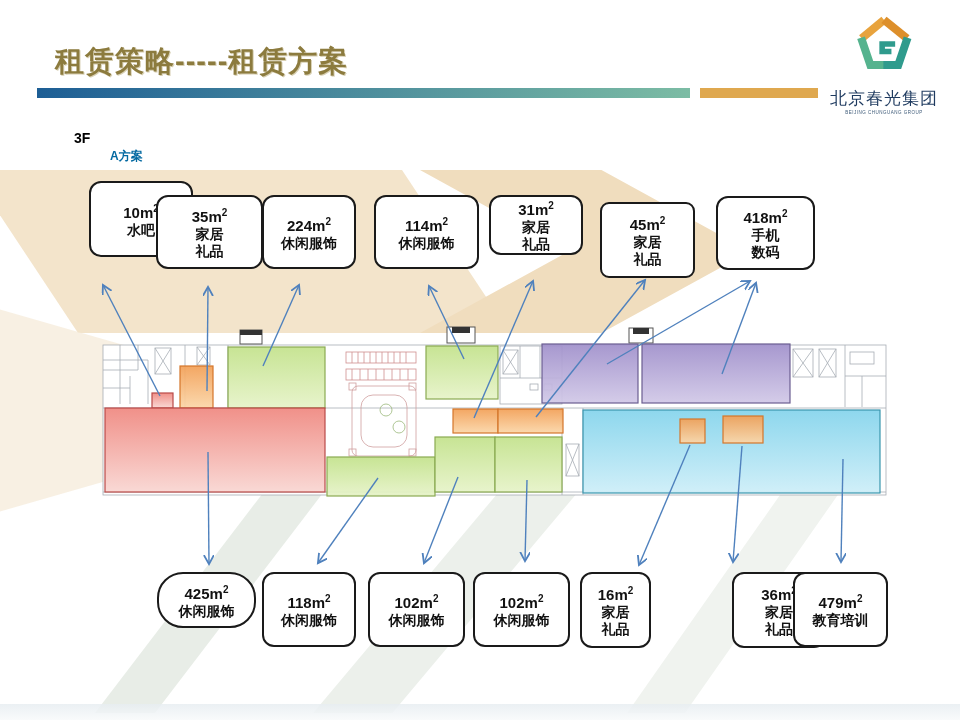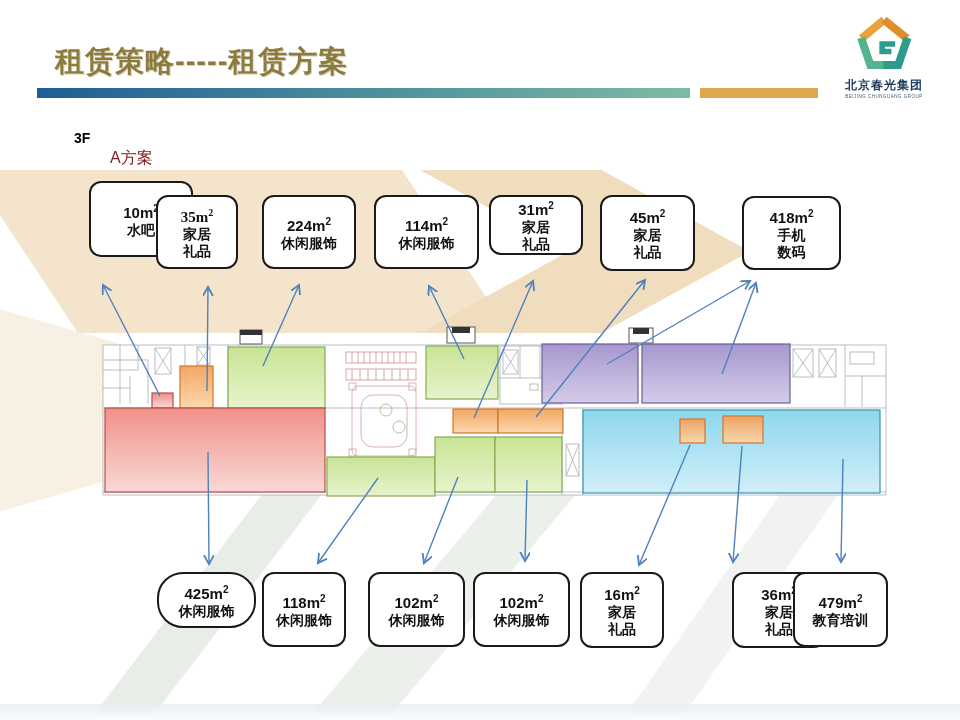--- a/index.html
+++ b/index.html
@@ -25,25 +25,25 @@
             background:linear-gradient(#e7edf1,#f8fafb);opacity:.85;}
 
   
   .title{position:absolute;left:55px;top:42px;z-index:2;font-size:29px;font-weight:bold;
          letter-spacing:1px;color:#8c7b3e;text-shadow:1px 1px 0 #d8d0b4;}
   .bar-main{position:absolute;left:37px;top:88px;width:653px;height:10px;z-index:2;
          background:linear-gradient(90deg,#1d5e95,#7cbca4);}
   .bar-gold{position:absolute;left:700px;top:88px;width:118px;height:10px;z-index:2;background:#dfa84f;}
   .logo{position:absolute;left:826px;top:12px;width:116px;height:96px;z-index:2;text-align:center;}
   .logo svg{display:block;margin:0 auto;}
-  .logo-cn{font-size:12px;font-weight:bold;color:#1e3a5f;letter-spacing:1px;margin-top:1px;}
+  .logo-cn{font-size:17px;font-weight:normal;color:#1e3a5f;letter-spacing:1px;margin-top:11px;}
   .logo-en{font-size:4.5px;color:#3d5a78;letter-spacing:.5px;}
 
   .floor{position:absolute;left:74px;top:130px;z-index:2;font-size:14px;font-weight:bold;color:#000;}
-  .plan-name{position:absolute;left:110px;top:148px;z-index:2;font-size:16px;font-weight:normal;color:#7f1d1d;}
+  .plan-name{position:absolute;left:110px;top:148px;z-index:2;font-size:12px;font-weight:bold;color:#0369a1;}
 
   
   #plan-svg{position:absolute;left:0;top:0;z-index:2;}
 
   
   .label-box{position:absolute;z-index:3;box-sizing:border-box;background:#fff;
              border:2px solid #1a1a1a;border-radius:12px;
              display:flex;flex-direction:column;align-items:center;justify-content:center;
              font-weight:bold;color:#111;text-align:center;}
   .label-box .area{font-size:15px;line-height:18px;}
@@ -195,67 +195,67 @@
         <line x1="742" y1="446" x2="733" y2="562" stroke="#4f81bd" stroke-width="1.4" marker-end="url(#arrowhead)"></line>
         <line x1="843" y1="459" x2="841" y2="562" stroke="#4f81bd" stroke-width="1.4" marker-end="url(#arrowhead)"></line>
       </g>
   </svg>
 
   <div id="top-boxes">
       <div class="label-box" style="left: 48px; top: 181px; width: 104px; height: 76px; margin-left: 41px;">
         <div class="area">10m<sup>2</sup></div>
         <div class="cat">水吧</div>
       </div>
-      <div class="label-box" style="left: 156px; top: 195px; width: 82px; height: 74px; font-family: Liberation Serif, serif;">
+      <div class="label-box" style="left: 156px; top: 195px; width: 107px; height: 74px;">
         <div class="area">35m<sup>2</sup></div>
         <div class="cat">家居</div>
         <div class="cat">礼品</div>
       </div>
       <div class="label-box" style="left: 262px; top: 195px; width: 94px; height: 74px;">
         <div class="area">224m<sup>2</sup></div>
         <div class="cat">休闲服饰</div>
       </div>
       <div class="label-box" style="left: 374px; top: 195px; width: 105px; height: 74px; justify-content: center;">
         <div class="area">114m<sup>2</sup></div>
         <div class="cat">休闲服饰</div>
       </div>
       <div class="label-box" style="left: 489px; top: 195px; width: 94px; height: 60px;">
         <div class="area">31m<sup>2</sup></div>
         <div class="cat">家居</div>
         <div class="cat">礼品</div>
       </div>
-      <div class="label-box" style="left: 600px; top: 195px; width: 95px; height: 76px;">
+      <div class="label-box" style="left: 600px; top: 202px; width: 95px; height: 76px; border-radius: 9px;">
         <div class="area">45m<sup>2</sup></div>
         <div class="cat">家居</div>
         <div class="cat">礼品</div>
       </div>
-      <div class="label-box" style="left: 716px; top: 196px; width: 99px; height: 74px; margin-left: 26px;">
+      <div class="label-box" style="left: 716px; top: 196px; width: 99px; height: 74px;">
         <div class="area">418m<sup>2</sup></div>
         <div class="cat">手机</div>
         <div class="cat">数码</div>
       </div>
     </div>
   <div id="bottom-boxes">
       <div class="label-box" style="left: 157px; top: 572px; width: 99px; height: 56px; border-radius: 26px;">
         <div class="area">425m<sup>2</sup></div>
         <div class="cat">休闲服饰</div>
       </div>
-      <div class="label-box" style="left: 262px; top: 572px; width: 84px; height: 75px;">
+      <div class="label-box" style="left: 262px; top: 572px; width: 94px; height: 75px;">
         <div class="area">118m<sup>2</sup></div>
         <div class="cat">休闲服饰</div>
       </div>
       <div class="label-box" style="left: 368px; top: 572px; width: 97px; height: 75px;">
         <div class="area">102m<sup>2</sup></div>
         <div class="cat">休闲服饰</div>
       </div>
       <div class="label-box" style="left: 473px; top: 572px; width: 97px; height: 75px;">
         <div class="area">102m<sup>2</sup></div>
         <div class="cat">休闲服饰</div>
       </div>
-      <div class="label-box" style="left: 580px; top: 572px; width: 84px; height: 76px;">
+      <div class="label-box" style="left: 580px; top: 572px; width: 71px; height: 76px;">
         <div class="area">16m<sup>2</sup></div>
         <div class="cat">家居</div>
         <div class="cat">礼品</div>
       </div>
       <div class="label-box" style="left: 688px; top: 572px; width: 94px; height: 76px; margin-left: 44px;">
         <div class="area">36m<sup>2</sup></div>
         <div class="cat">家居</div>
         <div class="cat">礼品</div>
       </div>
       <div class="label-box" style="left: 793px; top: 572px; width: 95px; height: 75px;">

